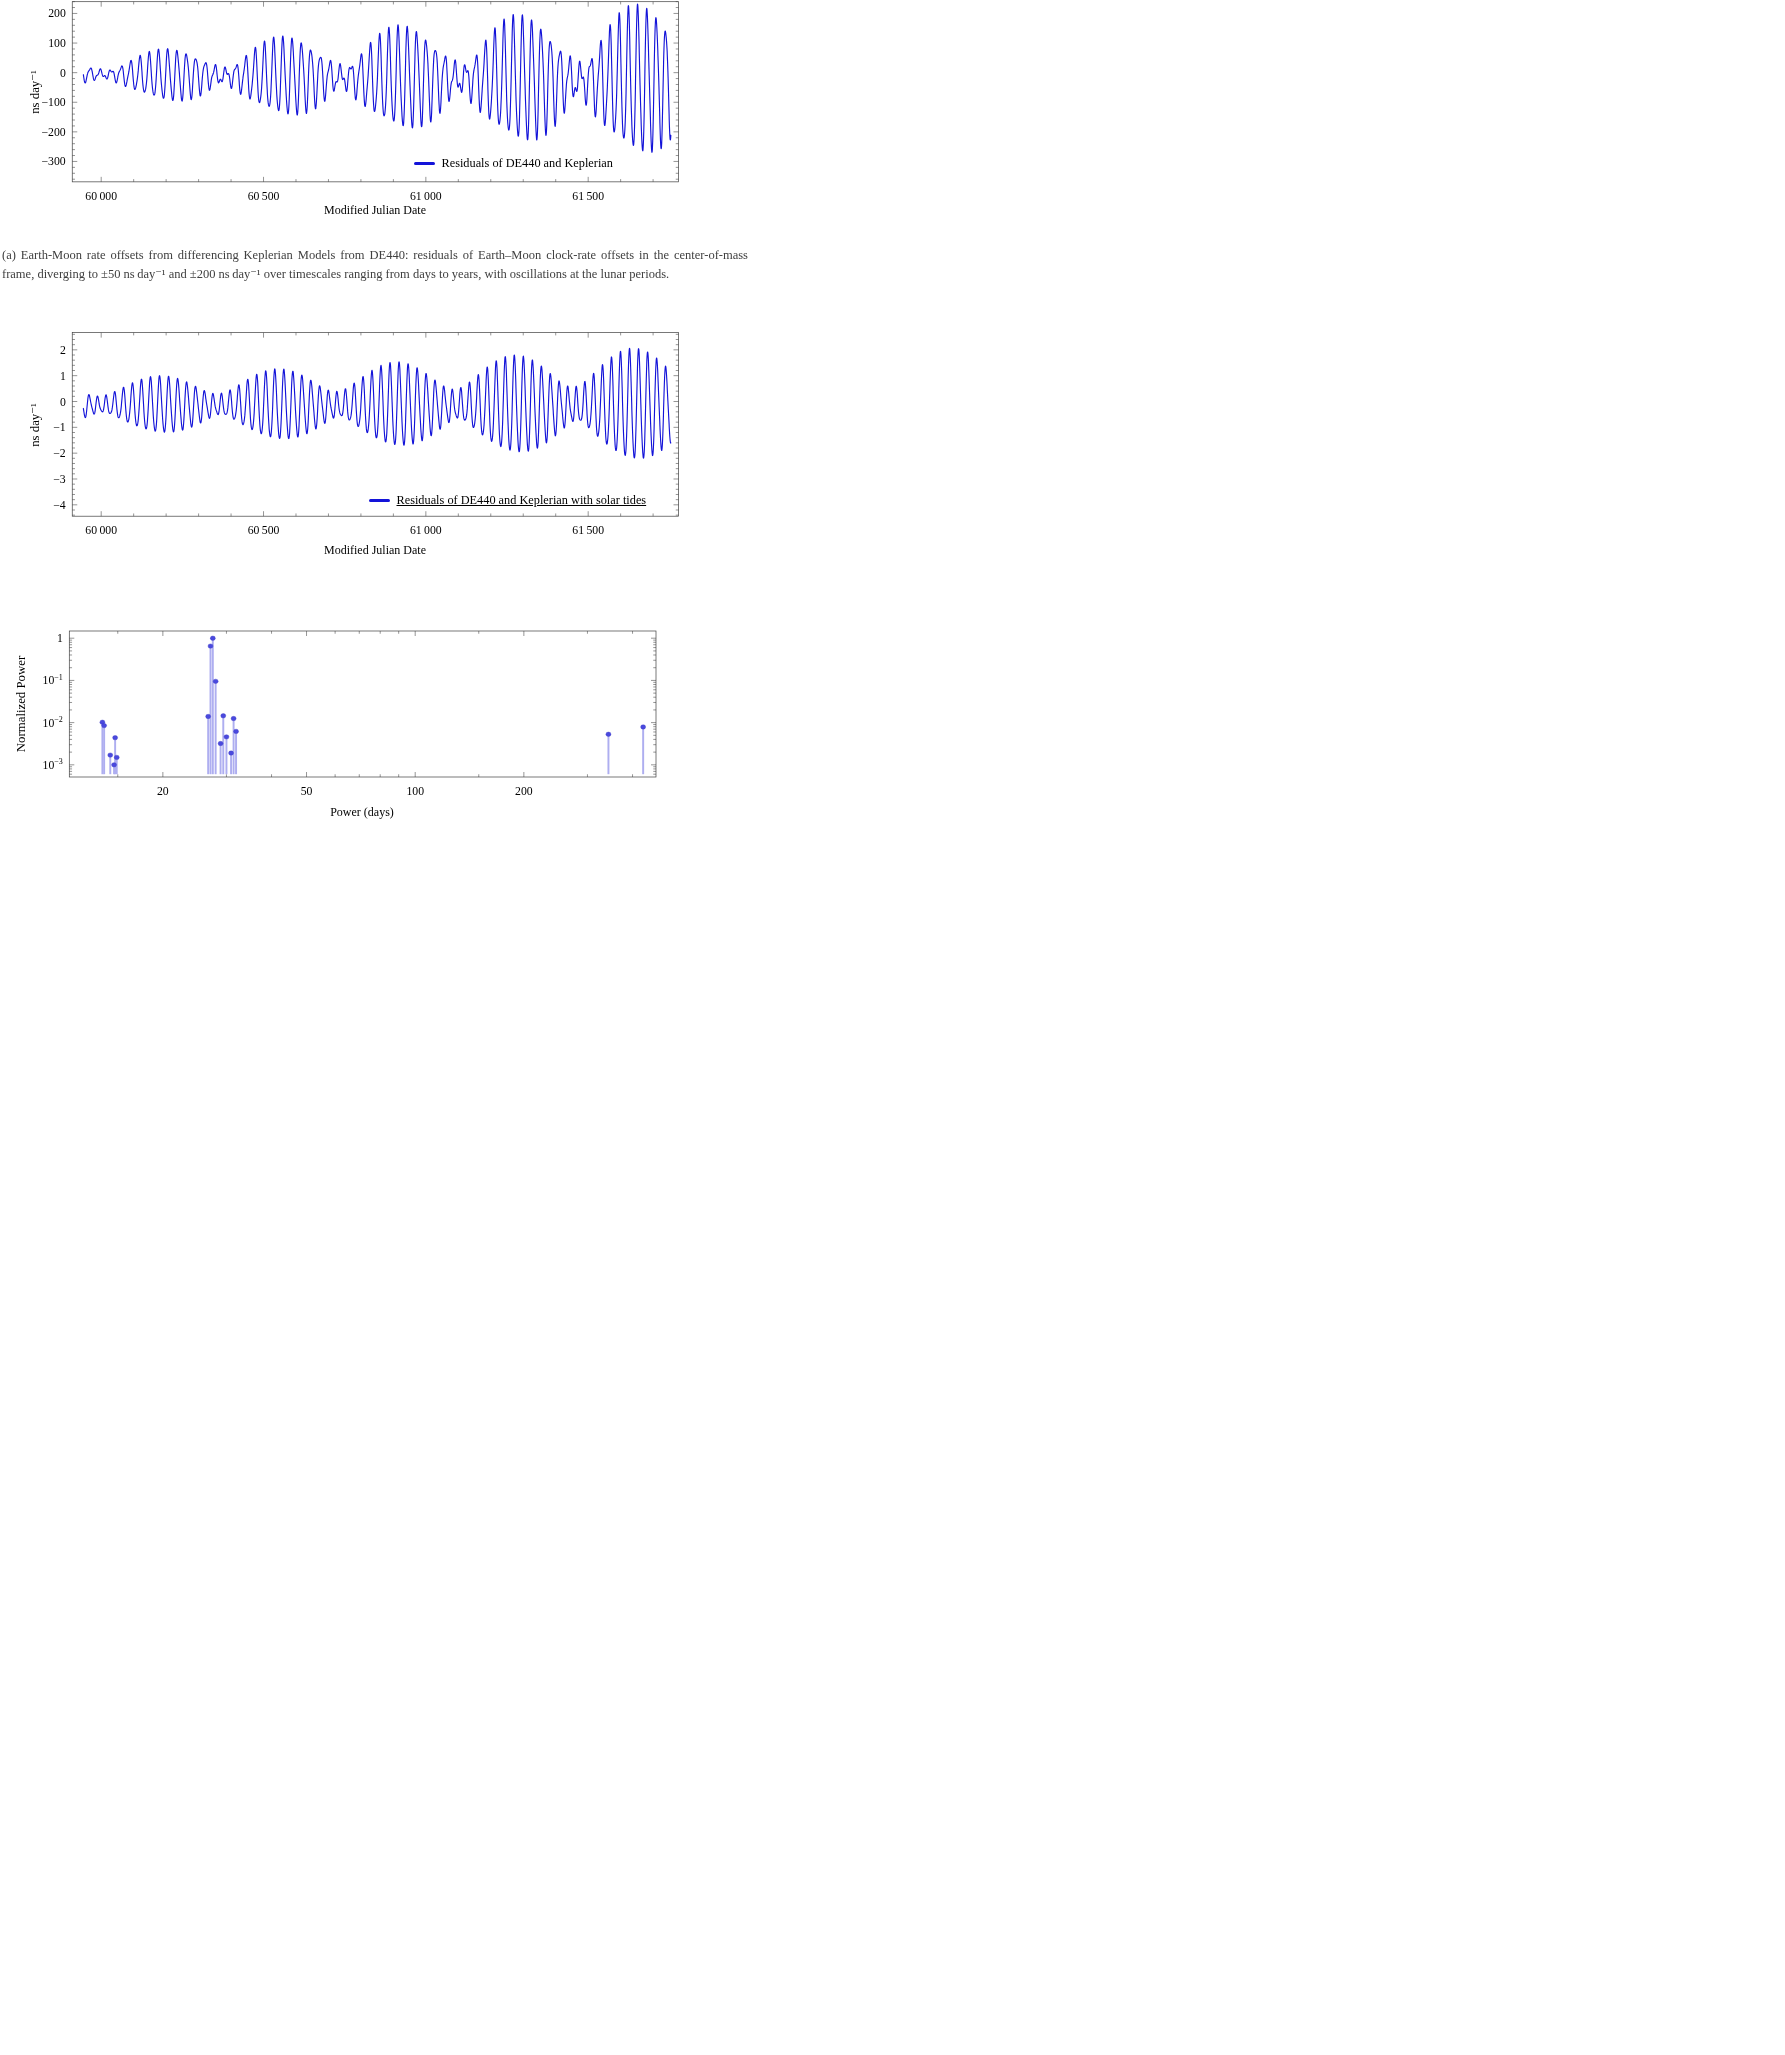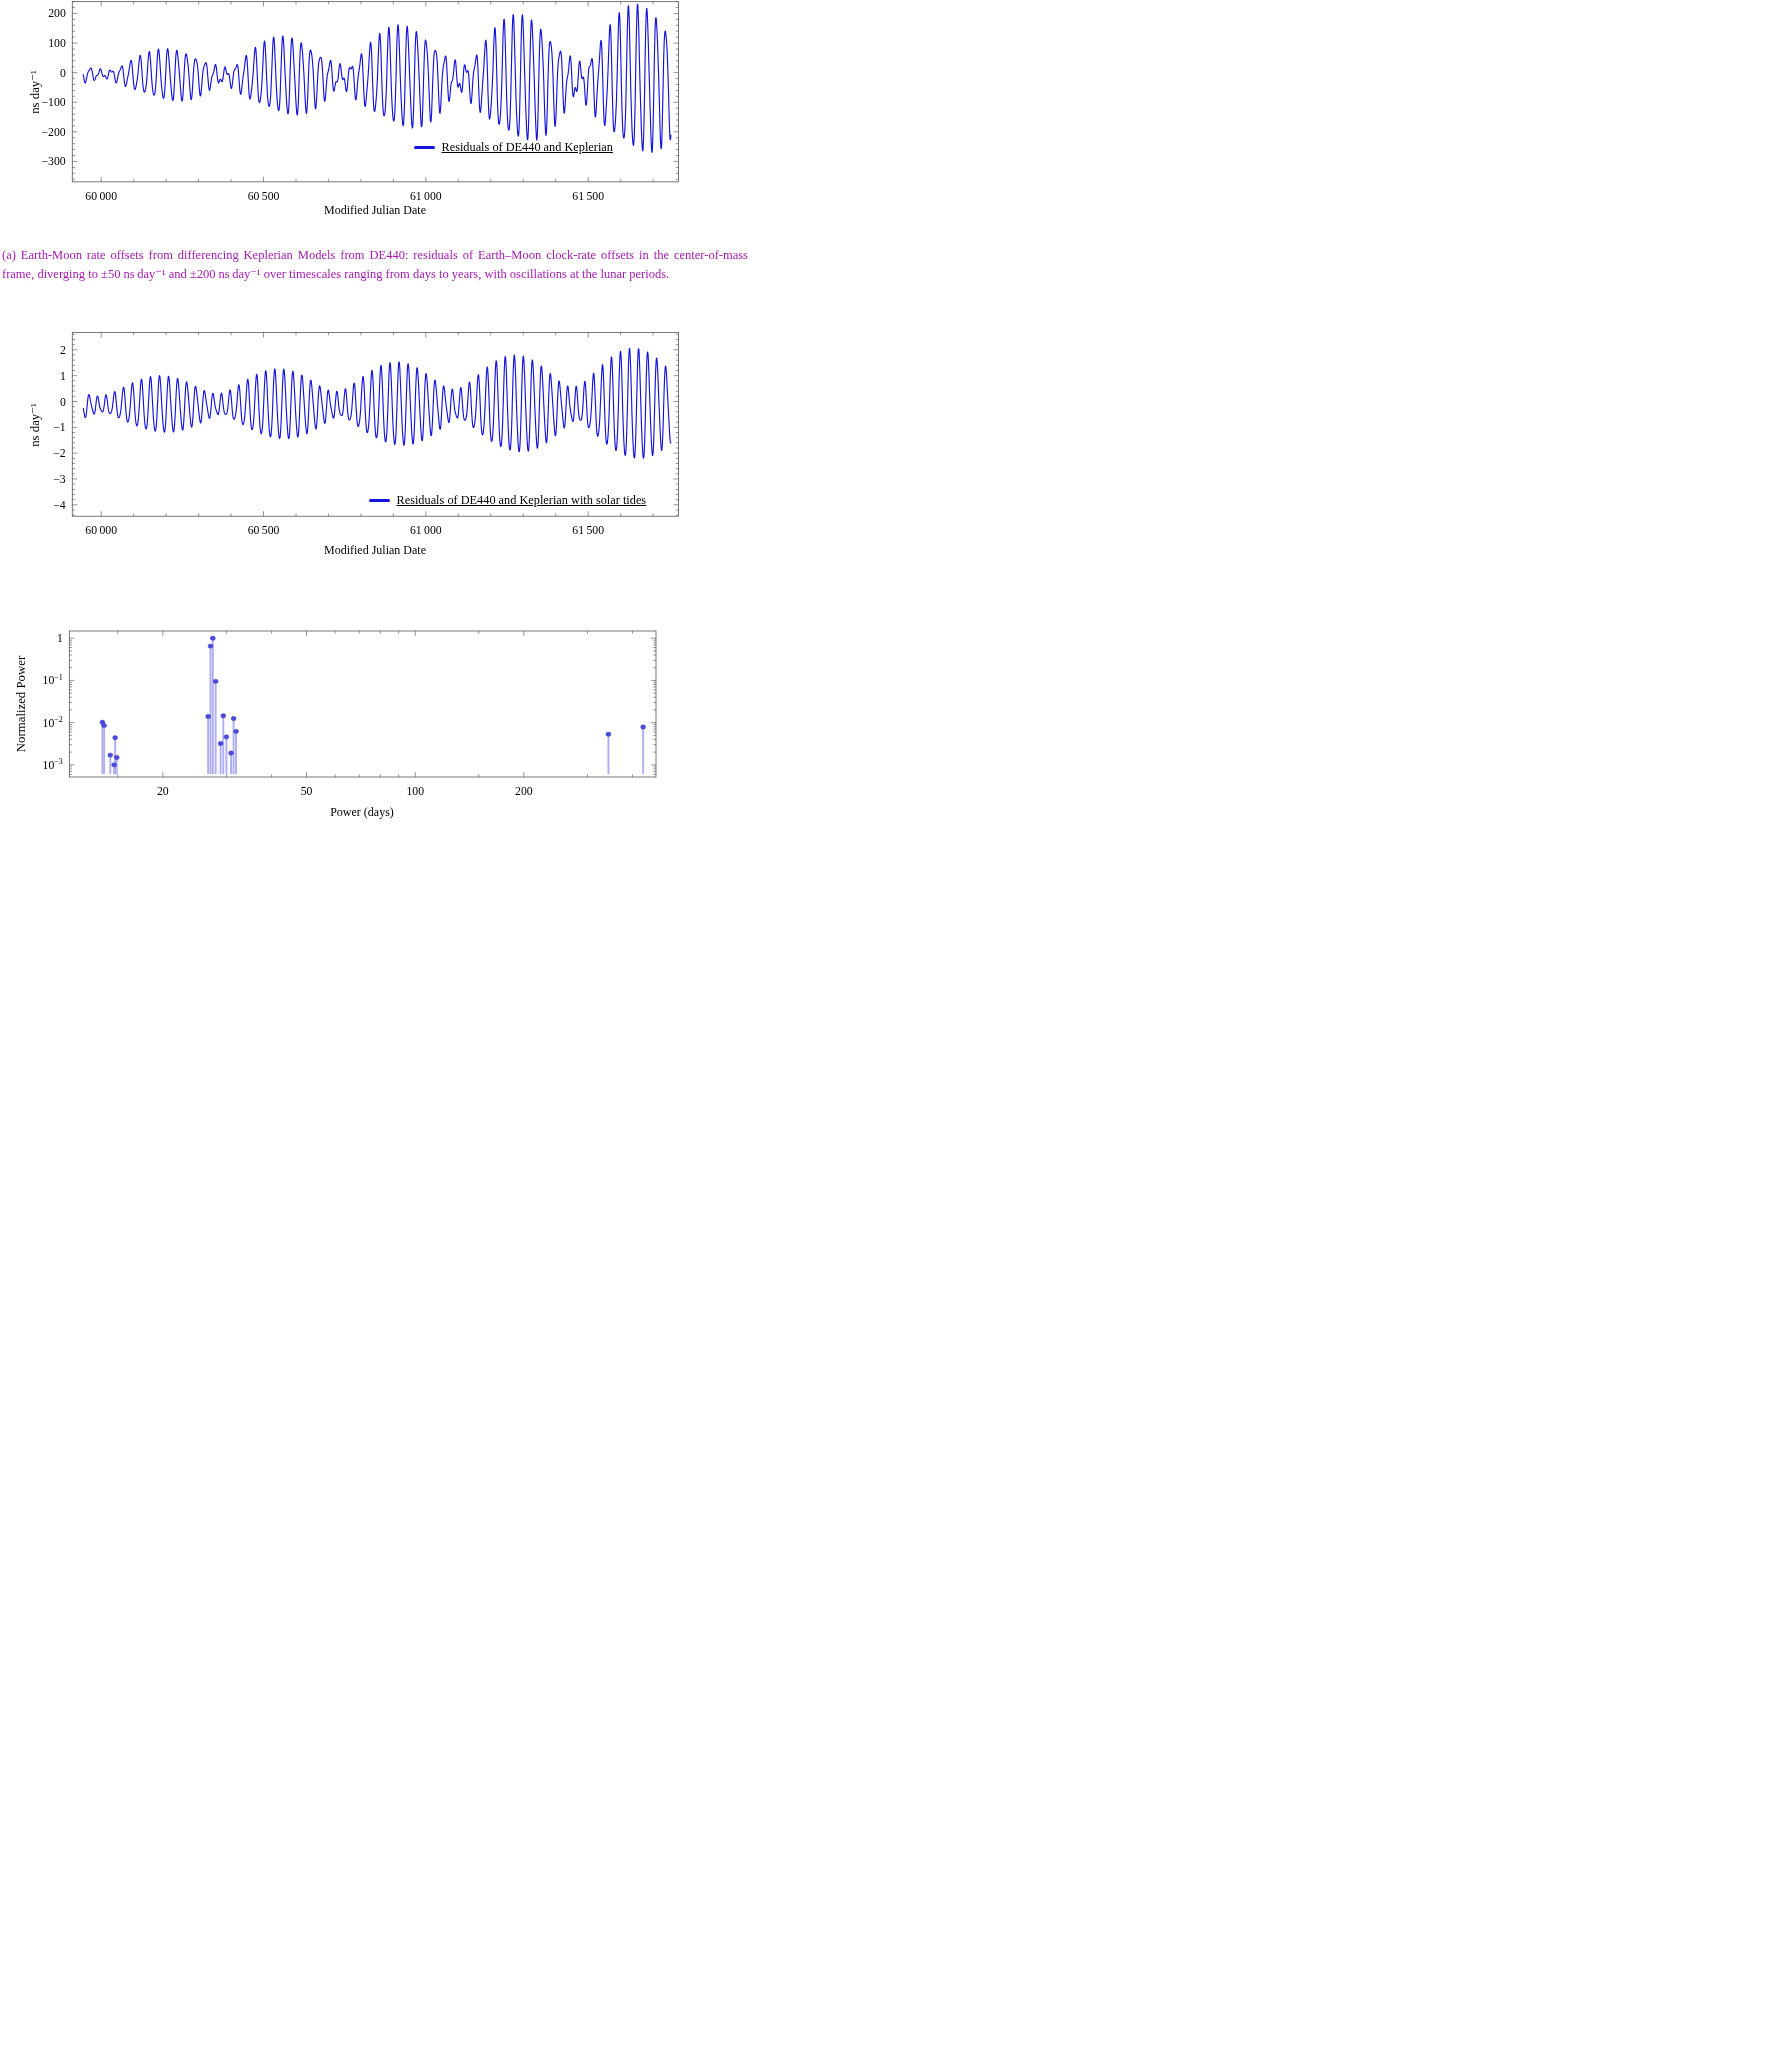--- a/index.html
+++ b/index.html
@@ -6,21 +6,21 @@
   .page{position:relative;width:750px;height:870px;background:#ffffff;
         font-family:"Liberation Serif","DejaVu Serif",serif;color:#000;}
   #plots-svg{position:absolute;left:0;top:0;}
   .ylabel{position:absolute;white-space:nowrap;font-size:12.8px;
           transform:translate(-50%,-50%) rotate(-90deg);}
   .xlabel{position:absolute;white-space:nowrap;font-size:12px;transform:translateX(-50%);}
   .legend{position:absolute;display:flex;align-items:center;gap:6.5px;white-space:nowrap;}
   .legend .swatch{display:inline-block;width:21px;height:2.8px;border-radius:1.5px;}
   .legend .lab{font-size:12.3px;}
   .caption{position:absolute;left:2px;width:746px;font-size:12.5px;line-height:1.5;
-           text-align:justify;color:#a21caf;}
+           text-align:justify;color:#404040;}
 </style>
 </head>
 <body>
 
 <div class="page">
 
   <svg id="plots-svg" width="750" height="870" viewBox="0 0 1500 1740">
       <clipPath id="clip-a">
         <rect x="145" y="3.9" width="1211.5" height="359.3"></rect>
       </clipPath>
@@ -394,21 +394,21 @@
       <ellipse cx="446.5467725575776" cy="1431.6173132513236" rx="5" ry="4.4" fill="#4A49DE" stroke="#3A39C4" stroke-width="0.8"></ellipse>
       <ellipse cx="452.8815459075962" cy="1473.7099838494416" rx="5" ry="4.4" fill="#4A49DE" stroke="#3A39C4" stroke-width="0.8"></ellipse>
       <ellipse cx="462.15002214473054" cy="1506.1276210075623" rx="5" ry="4.4" fill="#4A49DE" stroke="#3A39C4" stroke-width="0.8"></ellipse>
       <ellipse cx="467.18320590886117" cy="1437.05885670186" rx="5" ry="4.4" fill="#4A49DE" stroke="#3A39C4" stroke-width="0.8"></ellipse>
       <ellipse cx="472.13687316728476" cy="1462.7662935725575" rx="5" ry="4.4" fill="#4A49DE" stroke="#3A39C4" stroke-width="0.8"></ellipse>
       <ellipse cx="1216.88235467088" cy="1468.5166310883014" rx="5" ry="4.4" fill="#4A49DE" stroke="#3A39C4" stroke-width="0.8"></ellipse>
       <ellipse cx="1286.3024012275105" cy="1453.8823209532611" rx="5" ry="4.4" fill="#4A49DE" stroke="#3A39C4" stroke-width="0.8"></ellipse>
     </svg>
 
   <div class="ylabel" style="left:35px;top:92px;">ns day⁻¹</div>
-  <div class="legend" style="left:414px;top:140px;text-decoration:underline;">
+  <div class="legend" style="left:414px;top:156px;">
     <span class="swatch" style="background: rgb(19, 19, 217);"></span>
     <span class="lab">Residuals of DE440 and Keplerian</span>
   </div>
   <div class="xlabel" style="left:375px;top:203px;">Modified Julian Date</div>
   <div class="caption" style="top:246px;">(a) Earth-Moon rate offsets from differencing Keplerian Models from DE440: residuals of Earth–Moon clock-rate offsets in the center-of-mass frame, diverging to ±50 ns day⁻¹ and ±200 ns day⁻¹ over timescales ranging from days to years, with oscillations at the lunar periods.</div>
 
   <div class="ylabel" style="left:35px;top:425px;">ns day⁻¹</div>
   <div class="legend" style="left:369px;top:493px;text-decoration:underline;">
     <span class="swatch" style="background: rgb(19, 19, 217);"></span>
     <span class="lab">Residuals of DE440 and Keplerian with solar tides</span>

